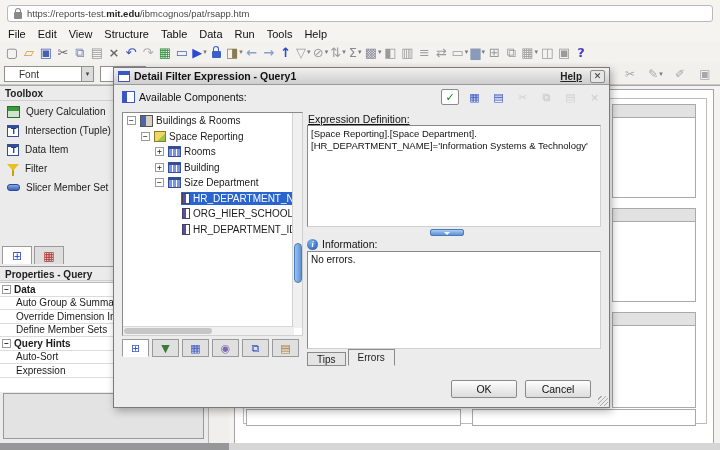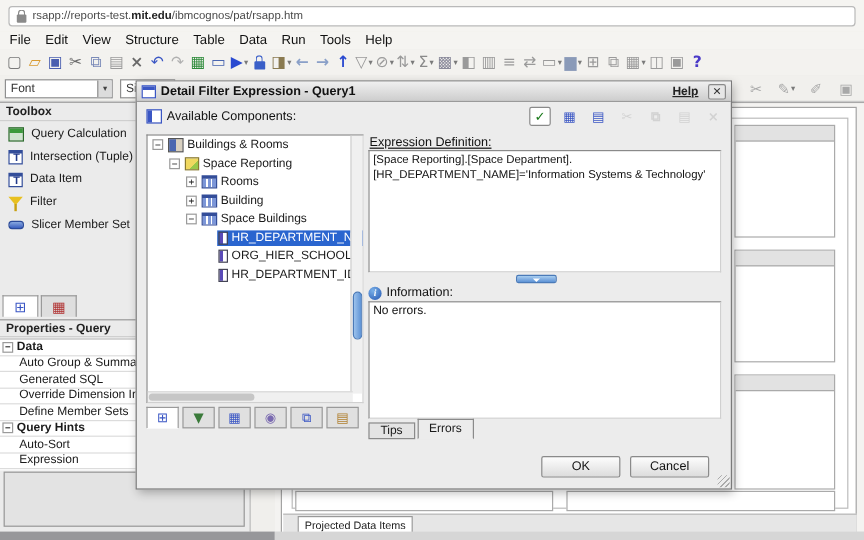--- a/index.html
+++ b/index.html
@@ -25,21 +25,21 @@
   .tb-btn .glyph { font-size:13px; line-height:1; }
   .tb-btn.bold .glyph { font-weight:bold; }
   .tb-btn.disabled { opacity:.55; }
   .tb-btn .dd { font-size:7px; color:#7a7a7a; margin-left:1px; }
   .i-lock { width:9px; height:7px; background:#3a5fc8; border-radius:1px; position:relative; margin-top:4px; }
   .i-lock::before { content:""; position:absolute; left:1.5px; top:-5px; width:4px; height:5px; border:1.5px solid #3a5fc8; border-bottom:none; border-radius:3px 3px 0 0; }
 
   
   #formatbar { position:absolute; left:0; top:63px; width:720px; height:22px; background:#f1f0ed; border-bottom:1px solid #c9c9c9; }
   .combo { position:absolute; top:3px; height:16px; background:#fff; border:1px solid #8f8f8f; font-size:10px; color:#333; display:flex; align-items:center; }
-  .combo .combo-label { padding:0 4px; flex:1; overflow:hidden; white-space:nowrap; }
+  .combo .combo-label { padding:0 14px; flex:1; overflow:hidden; white-space:nowrap; }
   .combo .combo-arrow { width:12px; height:100%; background:#dcdcdc; border-left:1px solid #8f8f8f; display:flex; align-items:center; justify-content:center; font-size:7px; color:#444; }
   #font-combo { left:4px; width:90px; }
   #size-combo { left:100px; width:46px; }
   #formatbar-right { position:absolute; right:6px; top:2px; display:flex; gap:8px; align-items:center; height:18px; }
   #formatbar-right .tb-btn .glyph { font-size:12px; }
 
   
   #app { position:absolute; left:0; top:85px; width:720px; height:365px; background:#e9e9e9; border-top:1px solid #a8a8a8; }
   #sidebar { position:absolute; left:0; top:0; width:209px; height:357px; background:#ebebeb; border-right:1px solid #b5b5b5; }
   .pane-header { height:15px; font-size:10px; font-weight:bold; color:#222; padding:2px 5px; border-bottom:1px solid #cfcfcf; background:#ebebeb; }
@@ -127,21 +127,21 @@
   .i-filter { width:0; height:0; border-left:6px solid transparent; border-right:6px solid transparent; border-top:7px solid #e8c020; position:relative; margin-top:-2px; }
   .i-filter::after { content:""; position:absolute; left:-1px; top:-1px; width:2px; height:6px; background:#c8a010; }
   .i-slicer { width:13px; height:7px; border:1px solid #2a4a9a; border-radius:3px; background:linear-gradient(180deg,#88a8e0,#3a5fc0); }
 </style>
 </head>
 <body>
 
 <div id="chrome-top">
   <div id="url-bar">
     <span class="lock-mini"></span>
-    <span id="url-text"><span>rsapp://reports-test.</span><b>mit.edu</b><span>/ibmcognos/pat/rsapp.htm</span></span>
+    <span id="url-text"><span>https://reports-test.</span><b>mit.edu</b><span>/ibmcognos/pat/rsapp.htm</span></span>
   </div>
 </div>
 
 <div id="menubar">
 
 <span class="menu-item">File</span>
     <span class="menu-item">Edit</span>
     <span class="menu-item">View</span>
     <span class="menu-item">Structure</span>
     <span class="menu-item">Table</span>
@@ -437,24 +437,20 @@
         <div class="prop-row group">
           <span class="pexp">−</span>
           <span>Data</span>
         </div>
 
         <div class="prop-row">
 
           <span>Auto Group &amp; Summarize</span>
         </div>
 
-        <div class="prop-row">
-
-          <span>Generated SQL</span>
-        </div>
 
         <div class="prop-row">
 
           <span>Override Dimension Info</span>
         </div>
 
         <div class="prop-row">
 
           <span>Define Member Sets</span>
         </div>
@@ -486,23 +482,20 @@
           <div class="pane-box-header"></div>
         </div>
       <div class="pane-box" style="left:377px; top:118px; width:84px; height:94px;">
           <div class="pane-box-header"></div>
         </div>
       <div class="pane-box" style="left:377px; top:222px; width:84px; height:96px;">
           <div class="pane-box-header"></div>
         </div>
       <div class="pane-box" style="left:11px;  top:319px; width:215px; height:17px;"></div>
       <div class="pane-box" style="left:237px; top:319px; width:224px; height:17px;"></div>
-      <div id="canvas-strip">
-        <div id="projected-tab">Projected Data Items</div>
-      </div>
     </div>
   </div>
 
   <div id="bottom-strip-left"></div>
   <div id="bottom-strip-right"></div>
 </div>
 
 <div id="dialog">
   <div id="dialog-titlebar">
     <span class="i-dialog"></span>
@@ -578,21 +571,21 @@
           <span class="tnode">
             <span class="ticon i-query-subject"></span>
             <span class="tlabel">Building</span>
           </span>
         </div>
 
         <div class="tree-row" style="padding-left: 32px;">
           <span class="texp">−</span>
           <span class="tnode">
             <span class="ticon i-query-subject"></span>
-            <span class="tlabel">Space Buildings</span>
+            <span class="tlabel">Size Department</span>
           </span>
         </div>
 
         <div class="tree-row selected" style="padding-left: 46px;">
           <span class="texp"></span>
           <span class="tnode">
             <span class="ticon i-query-item"></span>
             <span class="tlabel">HR_DEPARTMENT_NA</span>
           </span>
         </div>

